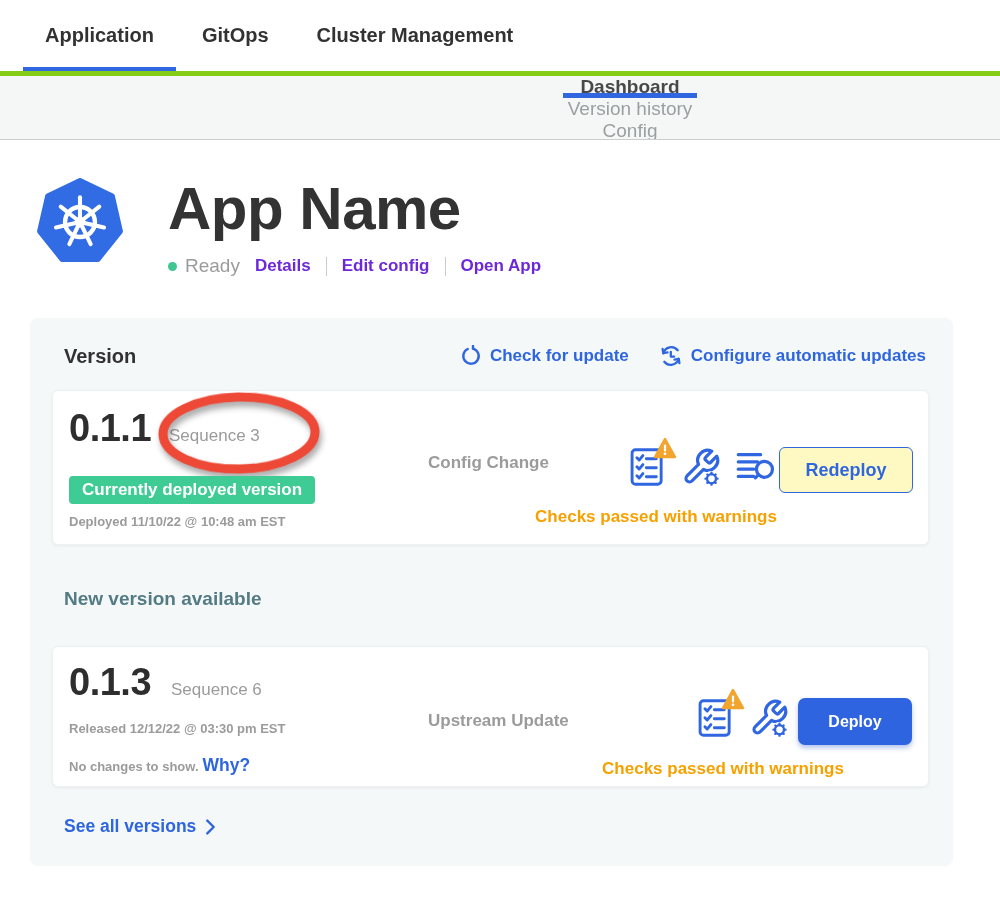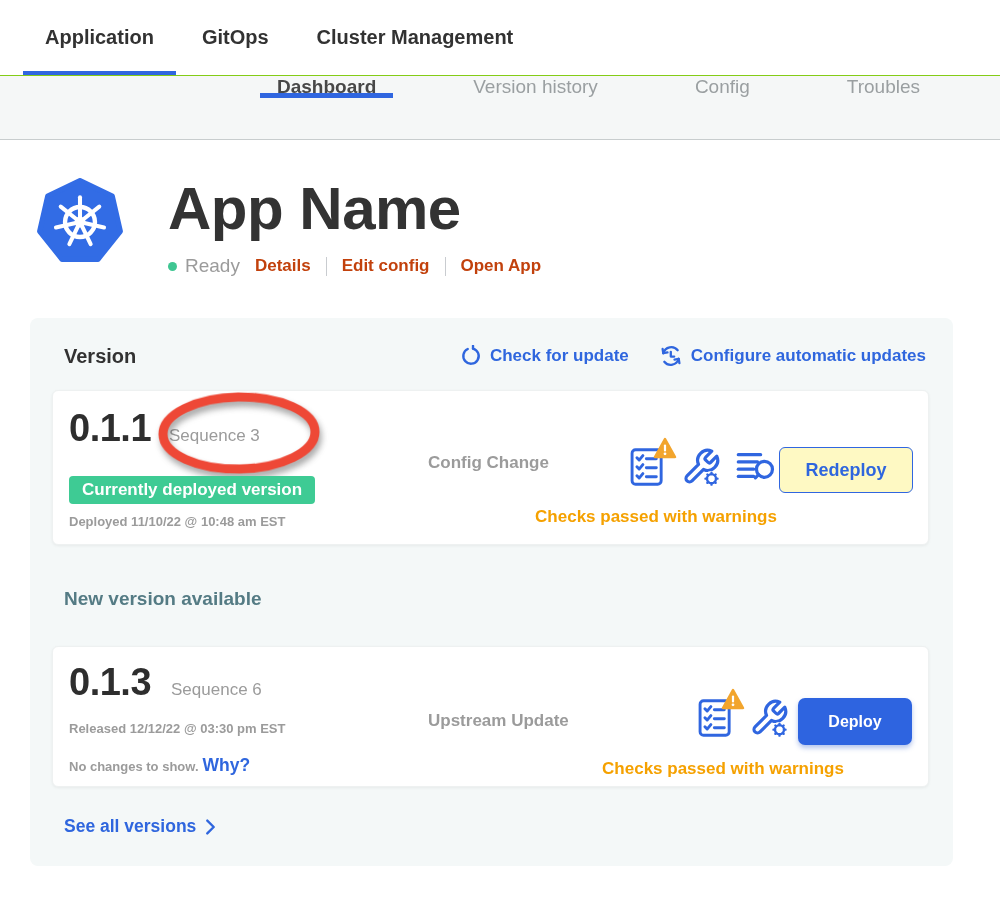--- a/index.html
+++ b/index.html
@@ -4,52 +4,52 @@
 <style>
   * { margin:0; padding:0; box-sizing:border-box; }
   html,body { background:#ffffff; }
   .page {
     position:relative; width:1000px; height:898px; overflow:hidden;
     background:#ffffff; font-family:"Liberation Sans", sans-serif; color:#323232;
   }
   
   .topnav {
     position:absolute; left:0; top:0; width:1000px; height:76px;
-    background:#fff; border-bottom:1px solid #84cc16;
+    background:#fff; border-bottom:5px solid #84cc16;
     display:flex; align-items:stretch; padding-left:23px; gap:4px;
   }
   .topnav-item {
     position:relative; display:flex; align-items:center; padding:0 22px;
     font-size:20px; font-weight:700; color:#323232; cursor:pointer; white-space:nowrap;
   }
   .topnav-item.active::after {
     content:""; position:absolute; left:0; right:0; bottom:0; height:4px; background:#3066e0;
   }
   
   .subnav {
     position:absolute; left:0; top:76px; width:1000px; height:64px;
     background:#f5f7f7; border-bottom:1px solid #c8cdce;
-    display:flex; align-items:flex-start; padding-left:260px; gap:63px; overflow:hidden;
+    display:flex; align-items:center; padding-left:260px; overflow:hidden;flex-direction:column;
   }
   .subnav-item {
     position:relative; display:flex; align-items:center; padding:0 17px;
     font-size:19px; font-weight:500; color:#9a9fa1; cursor:pointer; white-space:nowrap;
   }
   .subnav-item.active { color:#484848; font-weight:700; }
   .subnav-item.active::after {
     content:""; position:absolute; left:0; right:0; bottom:0; height:5px; background:#3066e0;
   }
   
   .app-logo { position:absolute; left:36px; top:178px; width:88px; height:88px; }
   .app-head-text { position:absolute; left:168px; top:176px; }
   .app-title { font-size:60px; font-weight:700; color:#333; letter-spacing:-0.5px; line-height:1.1; }
   .status-row { display:flex; align-items:center; gap:15px; margin-top:13px; }
   .ready-dot { width:9px; height:9px; border-radius:50%; background:#3fc692; display:inline-block; }
   .ready-label { font-size:19px; font-weight:500; color:#9b9b9b; margin-left:-7px; }
-  .head-link { font-size:17px; font-weight:700; color:#c2410c; cursor:pointer; text-decoration:none;text-align:right; }
+  .head-link { font-size:17px; font-weight:700; color:#6d28d9; cursor:pointer; text-decoration:none;text-align:right; }
   .head-divider { width:1px; height:19px; background:#c9ccd0; }
   
   .version-card {
     position:absolute; left:30px; top:318px; width:923px; height:548px;
     background:#f4f8f8; border-radius:8px;
   }
   .vc-header {
     display:flex; justify-content:space-between; align-items:center;
     padding:26px 27px 0 34px;
   }

